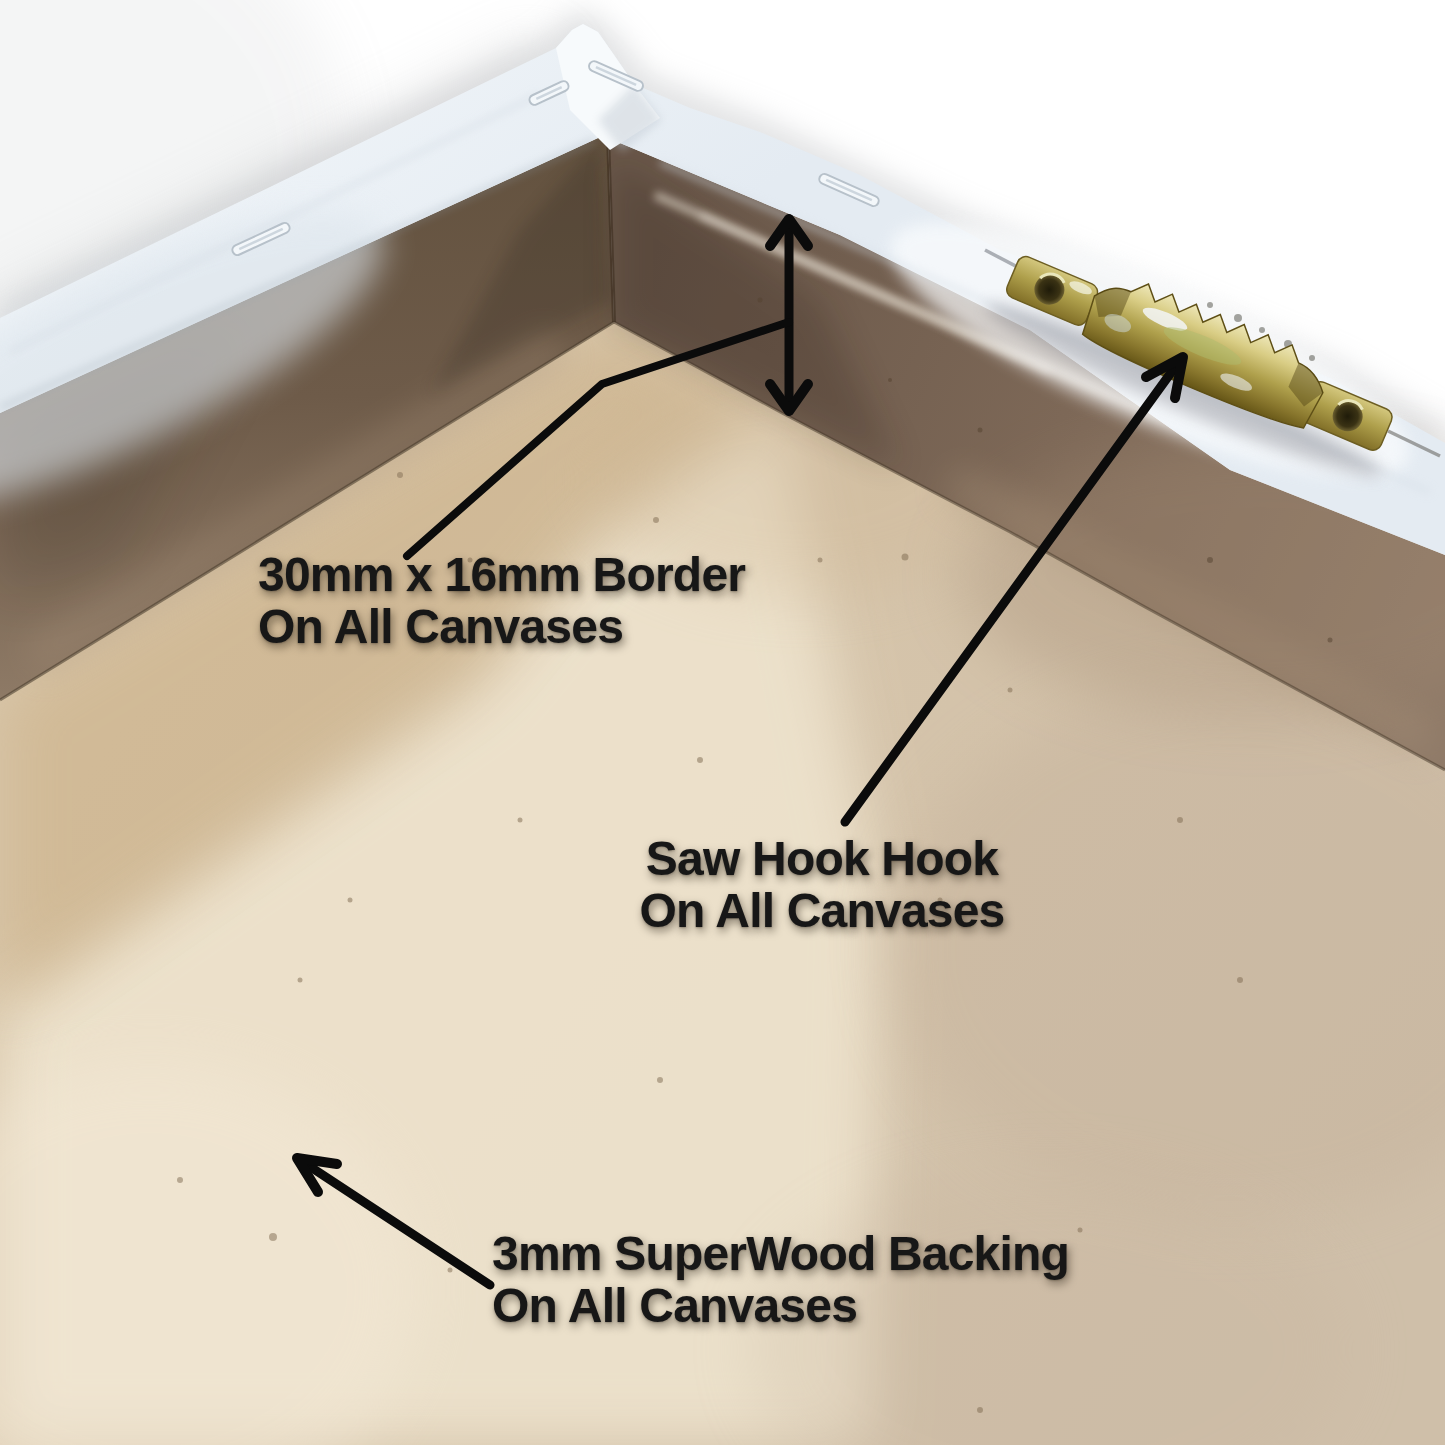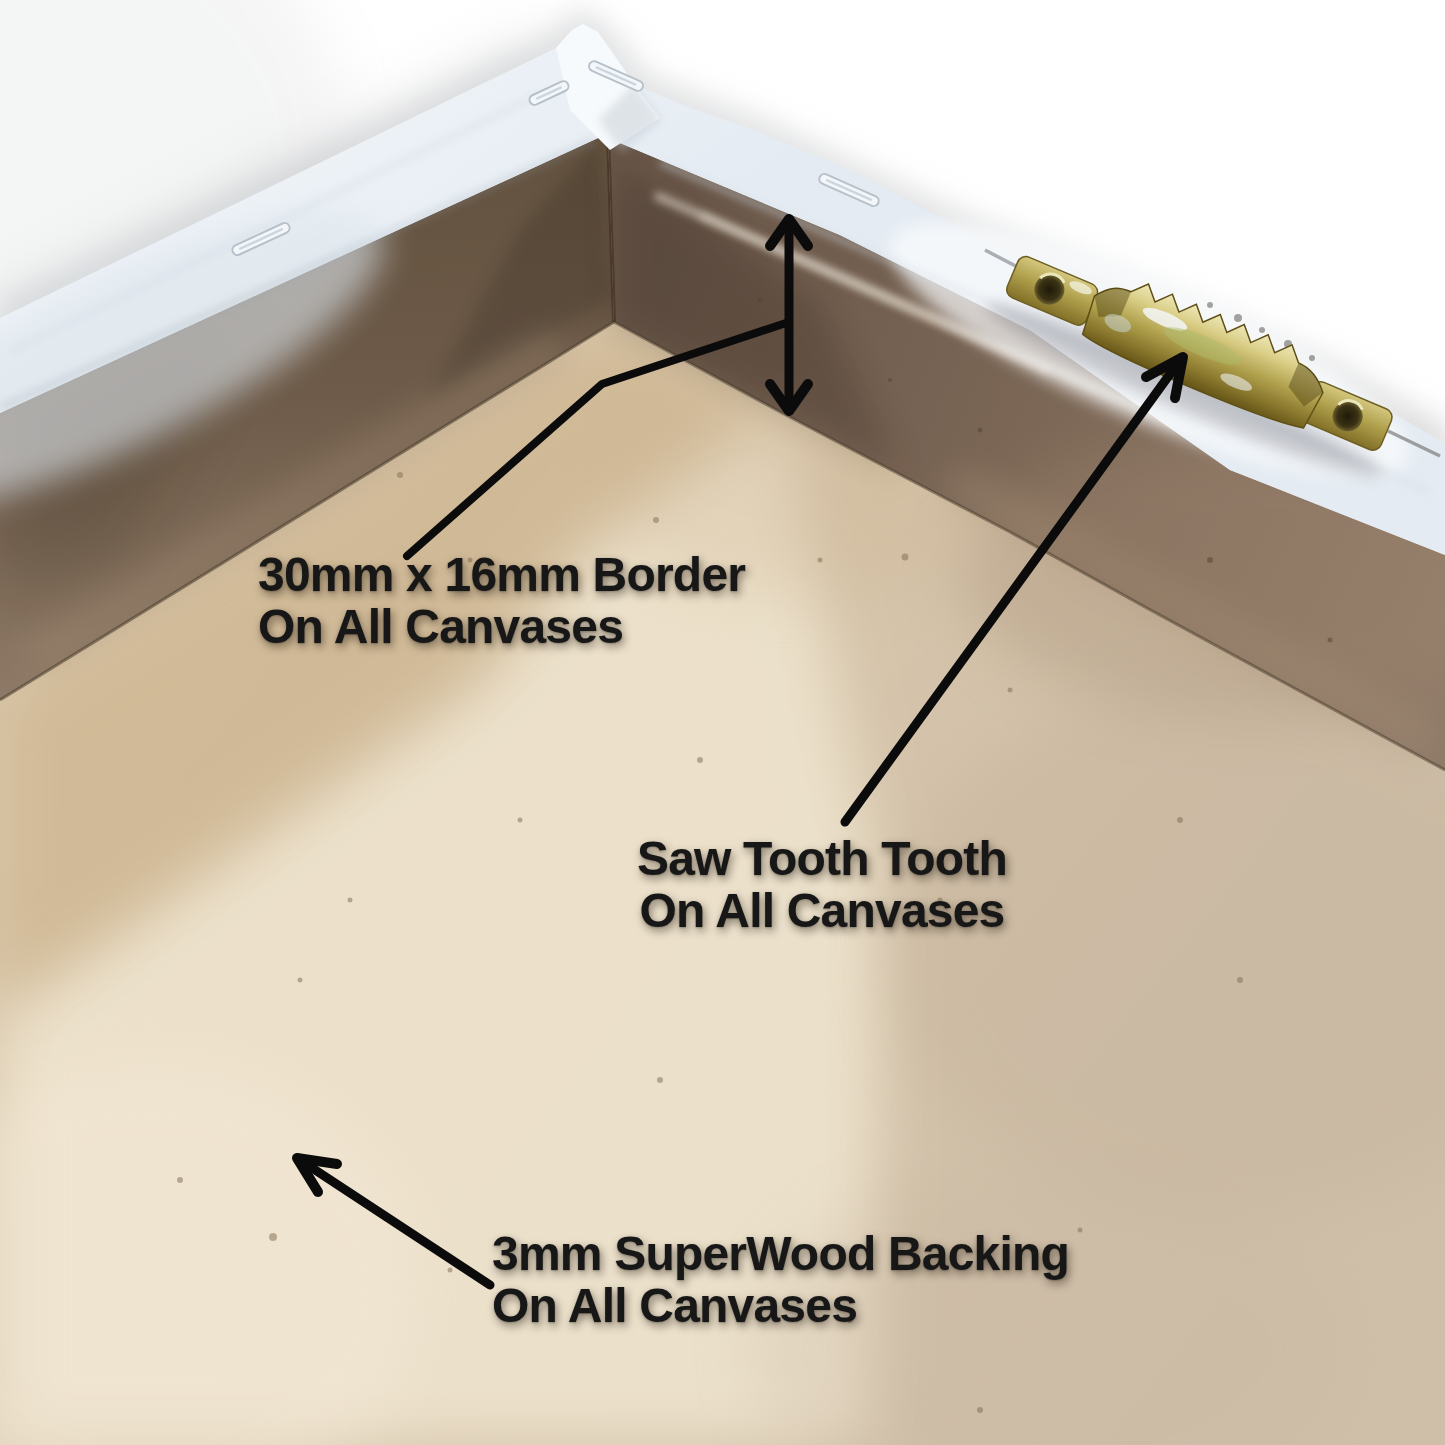--- a/index.html
+++ b/index.html
@@ -230,21 +230,21 @@
     </g>
   </g>
 </svg>
 
   <div class="lbl" id="label-border">
     <div>30mm x 16mm Border</div>
     <div>On All Canvases</div>
   </div>
 
   <div class="lbl" id="label-sawtooth">
-    <div>Saw Tooth Tooth</div>
+    <div>Saw Hook Hook</div>
     <div>On All Canvases</div>
   </div>
 
   <div class="lbl" id="label-backing">
     <div>3mm SuperWood Backing</div>
     <div>On All Canvases</div>
   </div>
 
 </div>
 

